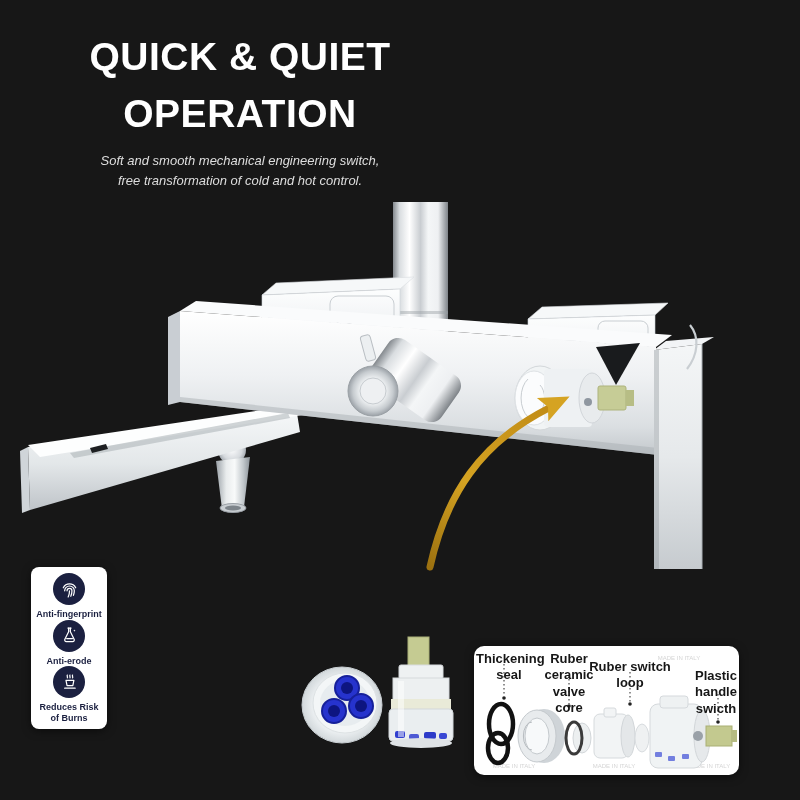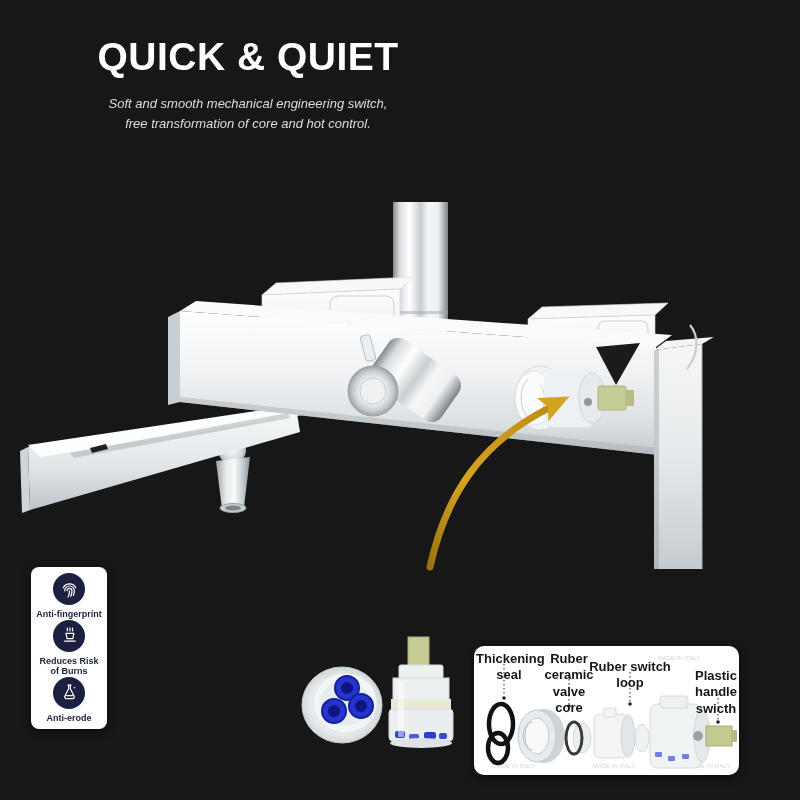--- a/index.html
+++ b/index.html
@@ -1,19 +1,19 @@
 <!DOCTYPE html>
 <html><head>
 <meta charset="utf-8">
 <style>
   html,body{margin:0;padding:0;background:#000;}
   .stage{position:relative;width:800px;height:800px;background:#171717;overflow:hidden;
          font-family:"Liberation Sans",sans-serif;color:#fff;}
   
-  .hdr{position:absolute;left:8px;top:28px;width:480px;text-align:center;}
+  .hdr{position:absolute;left:0;top:28px;width:480px;text-align:center;}
   .hdr .t{font-size:39px;font-weight:bold;letter-spacing:.5px;line-height:57px;color:#fff;}
   .hdr .s{font-size:13px;line-height:20px;color:#dedede;margin-top:9px;font-style:italic;}
   
   .cart-head{position:absolute;left:279px;top:588px;width:482px;text-align:center;
              font-size:27px;font-weight:bold;color:#fff;letter-spacing:.2px;}
   
   .features{position:absolute;left:31px;top:567px;width:76px;height:162px;background:#fff;
             border-radius:8px;display:flex;flex-direction:column;align-items:center;
             justify-content:space-evenly;box-sizing:border-box;padding:6px 3px;
             box-shadow:0 2px 8px rgba(0,0,0,.5);}
@@ -35,23 +35,24 @@
   .plabel{position:absolute;font-size:13px;font-weight:bold;color:#161616;text-align:center;
           line-height:1.25;}
 </style>
 </head>
 <body>
 
 <div class="stage">
 
   <div class="hdr">
     <div class="t">QUICK &amp; QUIET</div>
+    <div class="t">OPERATION</div>
     <div class="s">
       <div>Soft and smooth mechanical engineering switch,</div>
-      <div>free transformation of core and hot control.</div>
+      <div>free transformation of cold and hot control.</div>
     </div>
   </div>
 
   <svg class="faucet" viewBox="0 0 760 385">
     <defs>
       <linearGradient id="gPipe" x1="0" y1="0" x2="1" y2="0">
         <stop offset="0" stop-color="#84898e"></stop>
           <stop offset=".12" stop-color="#d9dde0"></stop>
         <stop offset=".3" stop-color="#ffffff"></stop>
           <stop offset=".5" stop-color="#c9cdd1"></stop>
@@ -195,39 +196,39 @@
           <path d="M6.5 13.5a5.5 5.5 0 0 1 11 0c0 1.8-.3 3.6-1 5.2"></path>
           <path d="M9.2 13.5a2.8 2.8 0 0 1 5.6 0c0 2.2-.4 4.3-1.3 6.2"></path>
           <path d="M12 13.5c0 2.6-.5 5-1.5 7"></path>
         </svg>
       </div>
       <div class="lb">Anti-fingerprint</div>
     </div>
     <div class="feat">
       <div class="ic">
         <svg viewBox="0 0 24 24">
+          <path d="M10.2 3.5h3.6"></path>
+          <path d="M11 3.5v4.2l-4.3 8.6c-.6 1.2 .3 2.7 1.7 2.7h7.2c1.4 0 2.3-1.5 1.7-2.7L13 7.7V3.5"></path>
+          <path d="M8.8 15.5h6.6"></path>
+          <path d="M17.6 5.2l.4 .9 .9 .4 -.9 .4 -.4 .9 -.4 -.9 -.9 -.4 .9 -.4z" fill="#fff" stroke="none"></path>
+        </svg>
+      </div>
+      <div class="lb">Anti-erode</div>
+    </div>
+    <div class="feat">
+      <div class="ic">
+        <svg viewBox="0 0 24 24">
           <path d="M9.5 3.5c-.9 1.2 .9 2 0 3.2"></path>
           <path d="M12.5 3.5c-.9 1.2 .9 2 0 3.2"></path>
           <path d="M15.5 3.5c-.9 1.2 .9 2 0 3.2"></path>
           <path d="M8 9.5h9l-1.2 6H9.2z"></path>
           <path d="M6.5 18.5h12"></path>
         </svg>
       </div>
       <div class="lb">Reduces Risk of Burns</div>
-    </div>
-    <div class="feat">
-      <div class="ic">
-        <svg viewBox="0 0 24 24">
-          <path d="M10.2 3.5h3.6"></path>
-          <path d="M11 3.5v4.2l-4.3 8.6c-.6 1.2 .3 2.7 1.7 2.7h7.2c1.4 0 2.3-1.5 1.7-2.7L13 7.7V3.5"></path>
-          <path d="M8.8 15.5h6.6"></path>
-          <path d="M17.6 5.2l.4 .9 .9 .4 -.9 .4 -.4 .9 -.4 -.9 -.9 -.4 .9 -.4z" fill="#fff" stroke="none"></path>
-        </svg>
-      </div>
-      <div class="lb">Anti-erode</div>
     </div>
   </div>
 
   <svg class="photos" viewBox="0 0 165 122">
     <defs>
       <radialGradient id="gDiskBody">
         <stop offset="0" stop-color="#f6f9fa"></stop>
           <stop offset=".75" stop-color="#e9edef"></stop>
         <stop offset="1" stop-color="#d2d8db"></stop>
       </radialGradient>

